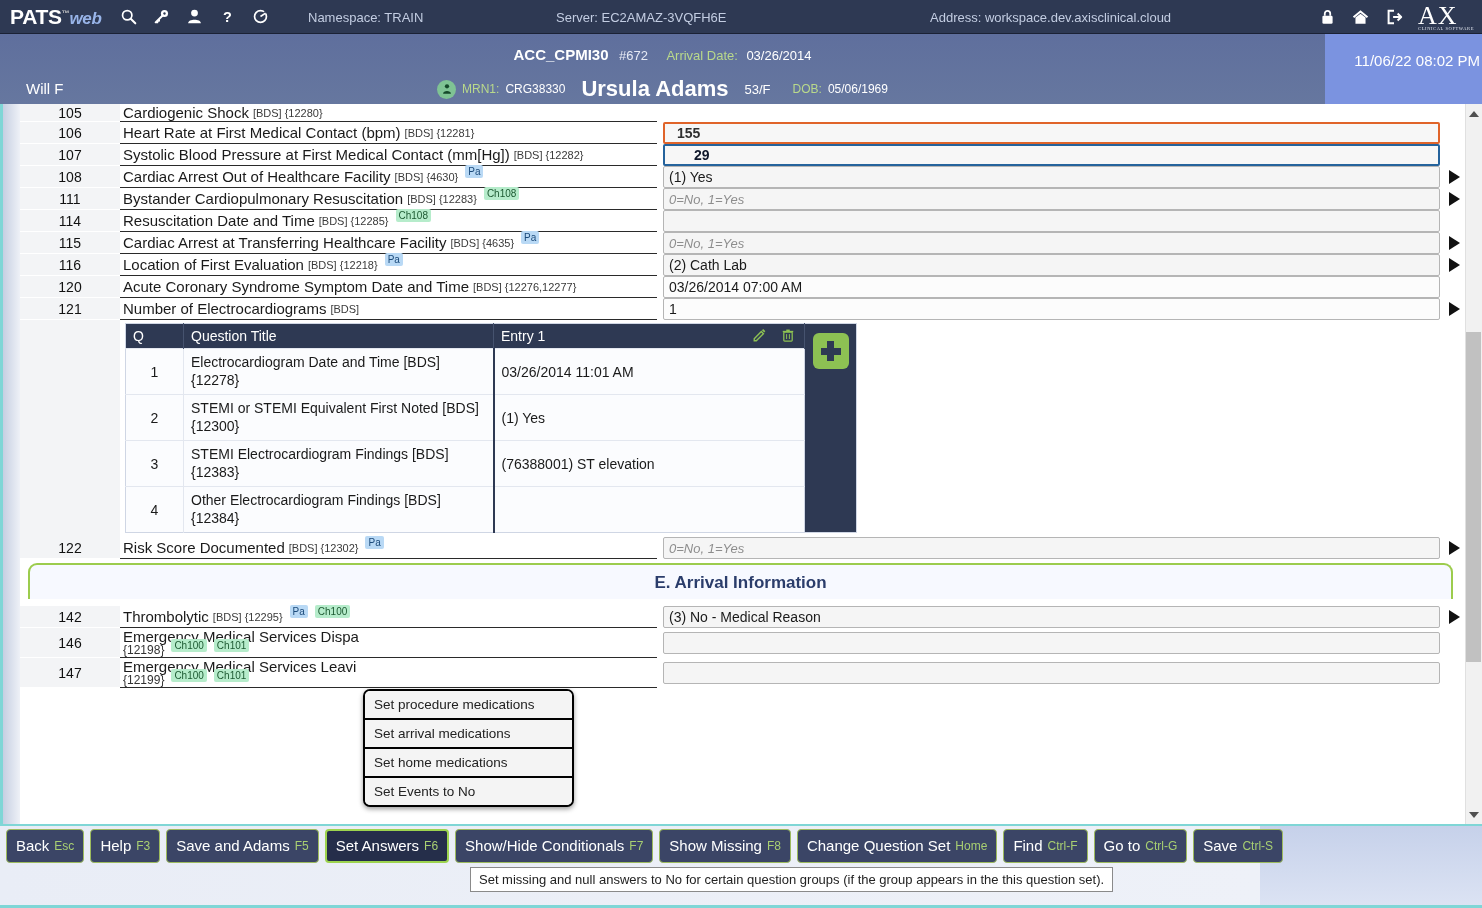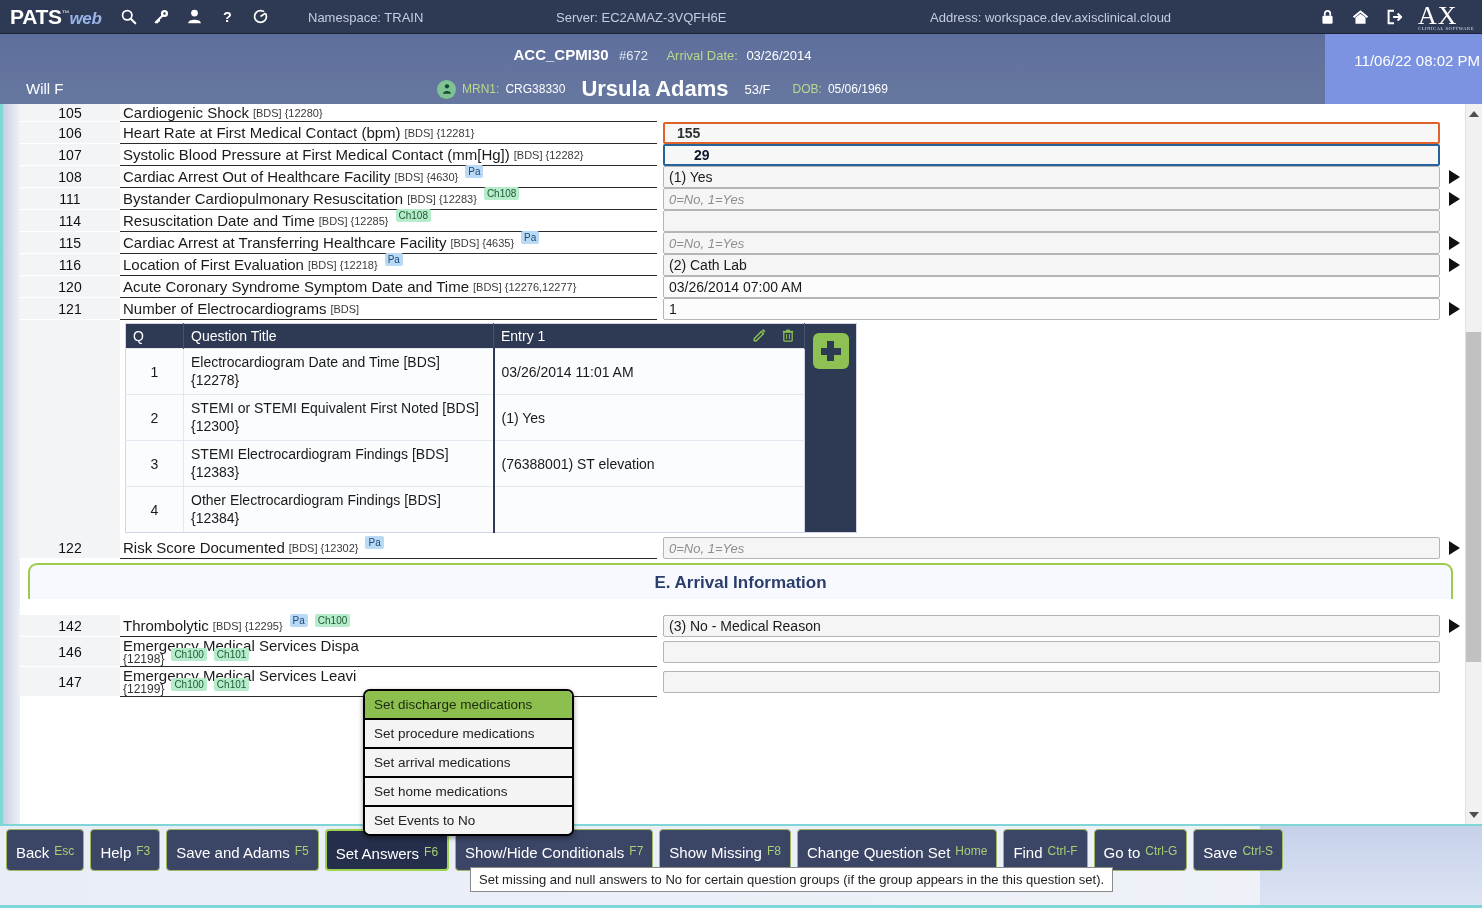--- a/index.html
+++ b/index.html
@@ -138,21 +138,21 @@
   .gridside { width: 52px; background: #2e3953; align-self: stretch; display:flex; justify-content:center; padding-top: 9px; border:1px solid #cfd6e4; border-left:none;}
   .addbtn { width: 36px; height: 36px; background: #8dc153; border-radius: 6px; display:flex; align-items:center; justify-content:center; cursor:pointer;}
   .plus-h { position:absolute; width: 20px; height: 7px; background: #2e3953; }
   .plus-v { position:absolute; width: 7px; height: 20px; background: #2e3953; }
   .plusbox { position: relative; width: 20px; height: 20px; display:flex; align-items:center; justify-content:center;}
   .hdr-icons { float: right; display: flex; gap: 14px; align-items:center; margin-right: 2px; }
   .icon-click { cursor: pointer; }
 
   
   .section-hdr {
-    margin: 4px 12px 16px 8px; border: 2px solid #9ccc4d; border-bottom: none;
+    margin: 4px 12px 7px 8px; border: 2px solid #9ccc4d; border-bottom: none;
     border-top-left-radius: 9px; border-top-right-radius: 9px;
     background: #f7f9ff; height: 36px; position: relative;
   }
   .section-hdr .txt {
     position:absolute; left: 0; right: 0; top: 8px; text-align: center;
     color: #2b3d6b; font-size: 17px; font-weight: bold;
   }
 
   
   .ctxmenu {
@@ -171,22 +171,22 @@
   .bottombar {
     position: absolute; left: 0; top: 824px; width: 1482px; height: 84px;
     background: linear-gradient(to right, #e9edf6 0%, #eef1f8 85%, #c5d0ea 86%, #d4dcf0 100%);
     border-top: 2px solid #7fd6d6;
   }
   .btmbg-right { position: absolute; right: 0; top: 0; width: 222px; height: 84px;
      background: linear-gradient(to bottom, #c6d1ea, #dde4f4); }
   .btnrow { position: absolute; left: 6px; top: 3px; display: flex; gap: 6px; }
   .tbtn {
     background: #3b4566; border: 1px solid #9dbb5e; border-radius: 4px;
-    color: #ffffff; font-size: 15px; padding: 14px 9px 7px; cursor: pointer;
-    white-space: nowrap; display: flex; align-items: flex-start; gap: 5px;
+    color: #ffffff; font-size: 15px; padding: 6px 9px 7px; cursor: pointer;
+    white-space: nowrap; display: flex; align-items: center; gap: 5px;
   }
   .tbtn .key { color: #a8cf72; font-size: 12px; }
   .tbtn.selected { background: #252e4a; border: 2px solid #9dd44f; }
   .tooltip {
     position: absolute; left: 470px; top: 867px; background: #ffffff;
     border: 1px solid #8a8a8a; font-size: 13px; color: #222; padding: 4px 8px;
     white-space: nowrap; z-index: 40;
   }
   .bottomedge { position:absolute; left:0; bottom:0; width: 1482px; height: 3px; background:#7fd6d6;}
 
@@ -559,21 +559,20 @@
         <div class="arrowglyph up-tri"></div>
       </div>
     <div class="scrollthumb"></div>
     <div class="scrolldown">
         <div class="arrowglyph down-tri"></div>
       </div>
   </div>
 </div>
 
 <div class="ctxmenu" id="ctxmenu-host">
-    <div class="ctxitem active"><span>Set discharge medications</span></div>
     <div class="ctxitem"><span>Set procedure medications</span></div>
     <div class="ctxitem"><span>Set arrival medications</span></div>
     <div class="ctxitem"><span>Set home medications</span></div>
     <div class="ctxitem"><span>Set Events to No</span></div>
   </div>
 
 <div class="bottombar">
   <div class="btmbg-right"></div>
   <div class="btnrow" id="btnrow-host">
       <div class="tbtn">

